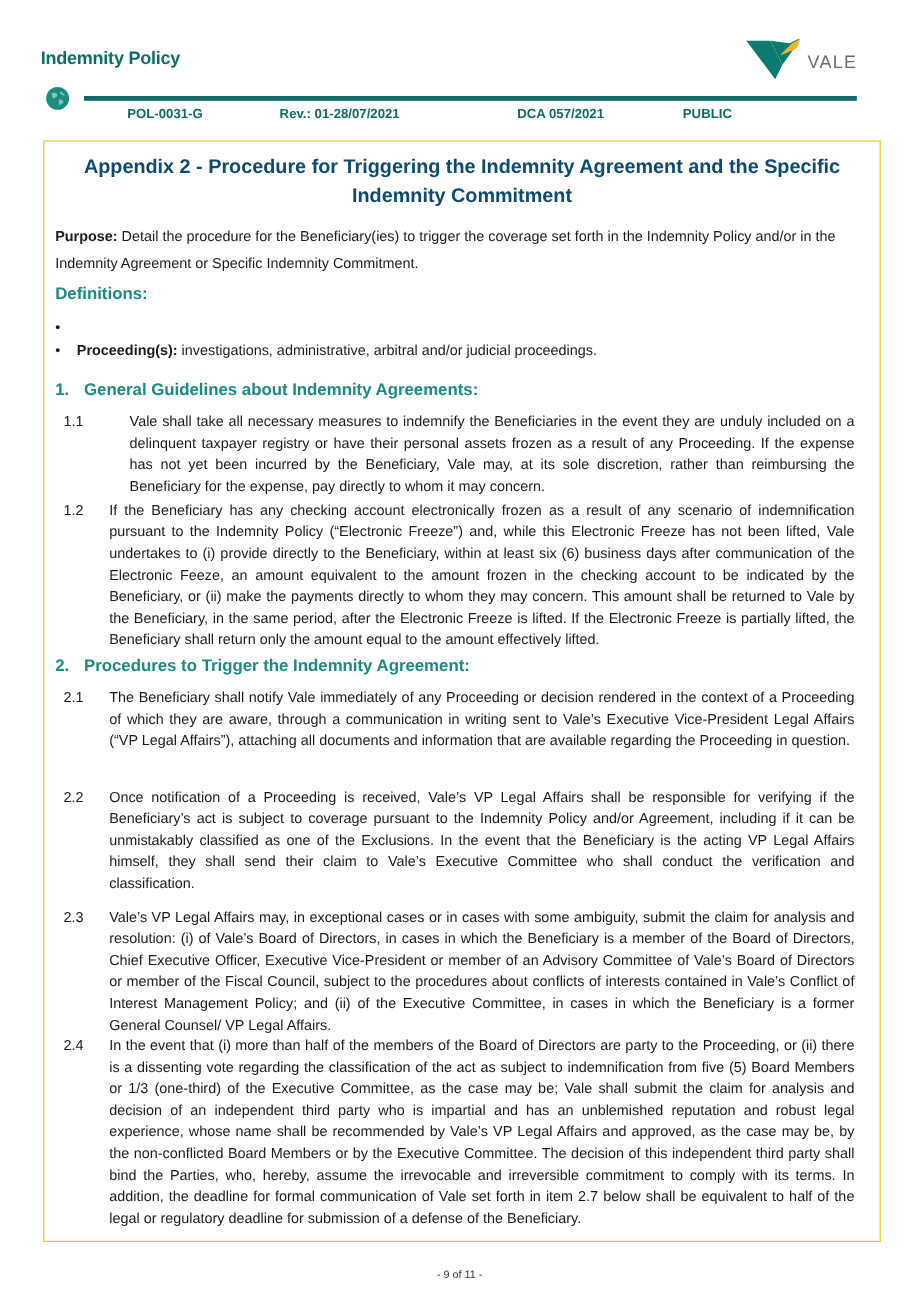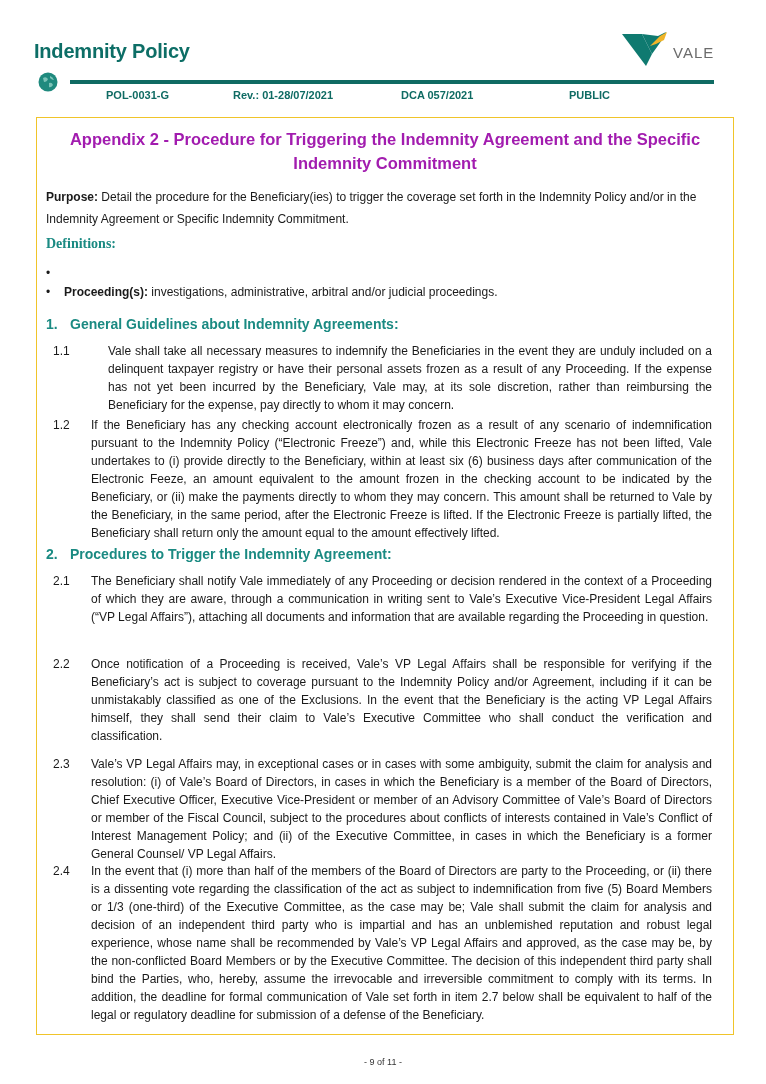--- a/index.html
+++ b/index.html
@@ -1,31 +1,31 @@
 <!DOCTYPE html>
 <html><head>
 <meta charset="utf-8">
 <style>
   html, body { margin: 0; padding: 0; background: #ffffff; }
   body { width: 766px; height: 1084px; position: relative; overflow: hidden;
          font-family: "Liberation Sans", sans-serif; color: #1a1a1a; }
-  .doc-title { position: absolute; left: 34px; top: 40px; font-size: 20px; font-weight: bold;
+  .doc-title { position: absolute; left: 34px; top: 40px; font-size: 15px; font-weight: bold;
                color: #0d6e66; letter-spacing: -0.2px; }
   .logo { position: absolute; left: 620px; top: 30px; width: 100px; height: 40px; }
   .logo-text { position: absolute; left: 673px; top: 44px; font-size: 15px; color: #6b6b6b;
                letter-spacing: 1px; }
   .globe { position: absolute; left: 38px; top: 72px; width: 20px; height: 20px; }
   .rule { position: absolute; left: 70px; top: 80px; width: 644px; height: 4px; background: #0f6b63; }
   .meta { position: absolute; top: 89px; font-size: 11px; font-weight: bold; color: #0f6b63; }
   .frame { position: absolute; left: 36px; top: 117px; width: 698px; height: 918px;
            border: 1.5px solid #f0c42a; box-sizing: border-box; }
   .appendix-title { position: absolute; left: 60px; top: 127px; width: 650px; text-align: center;
-                    font-size: 16.5px; font-weight: bold; color: #a21caf; line-height: 24px; }
+                    font-size: 16.5px; font-weight: bold; color: #0c4a6e; line-height: 24px; }
   .purpose { position: absolute; left: 46px; top: 186px; width: 670px; font-size: 12px; line-height: 22px; }
-  .h-def { position: absolute; left: 46px; top: 236px; font-size: 14px; font-weight: bold; color: #1a8a82; font-family: Liberation Serif, serif; }
+  .h-def { position: absolute; left: 46px; top: 236px; font-size: 14px; font-weight: bold; color: #1a8a82; }
   .bullets { position: absolute; left: 46px; top: 264px; width: 670px; font-size: 12px; line-height: 19px; }
   .bullet-row { display: flex; }
   .bullet-dot { width: 18px; }
   .section-h { position: absolute; left: 46px; font-size: 14px; font-weight: bold; color: #1a8a82; }
   .section-h .num { display: inline-block; width: 24px; }
   .item { position: absolute; left: 53px; width: 659px; display: flex; font-size: 12px; line-height: 18px; }
   .item .inum { width: 38px; flex: none; }
   .item .itext { flex: 1; text-align: justify; }
   .footer { position: absolute; left: 0; width: 766px; top: 1057px; text-align: center; font-size: 9px; color: #333; }
 </style>
@@ -42,21 +42,21 @@
 <div class="logo-text">VALE</div>
 
 <svg class="globe" viewBox="0 0 20 20">
   <circle cx="10" cy="10" r="9.5" fill="#1f8a7e"></circle>
   <path d="M5 6 Q8 4 10 7 Q9 10 6 10 Z M11 11 Q14 10 15 13 Q13 16 11 15 Z M12 4 Q15 5 16 8 Q14 8 12 6 Z" fill="#7cc4b8"></path>
 </svg>
 <div class="rule"></div>
 
 <div class="meta" style="left:106px;">POL-0031-G</div>
 <div class="meta" style="left:233px;">Rev.: 01-28/07/2021</div>
-<div class="meta" style="left:401px;">DCA 057/2021</div>
+<div class="meta" style="left:431px;">DCA 057/2021</div>
 <div class="meta" style="left:569px;">PUBLIC</div>
 
 <div class="frame"></div>
 
 <div class="appendix-title">Appendix 2 - Procedure for Triggering the Indemnity Agreement and the Specific Indemnity Commitment</div>
 
 <div class="purpose">
   <b>Purpose:</b><span> Detail the procedure for the Beneficiary(ies) to trigger the coverage set forth in the Indemnity Policy and/or in the Indemnity Agreement or Specific Indemnity Commitment.</span>
 </div>
 

